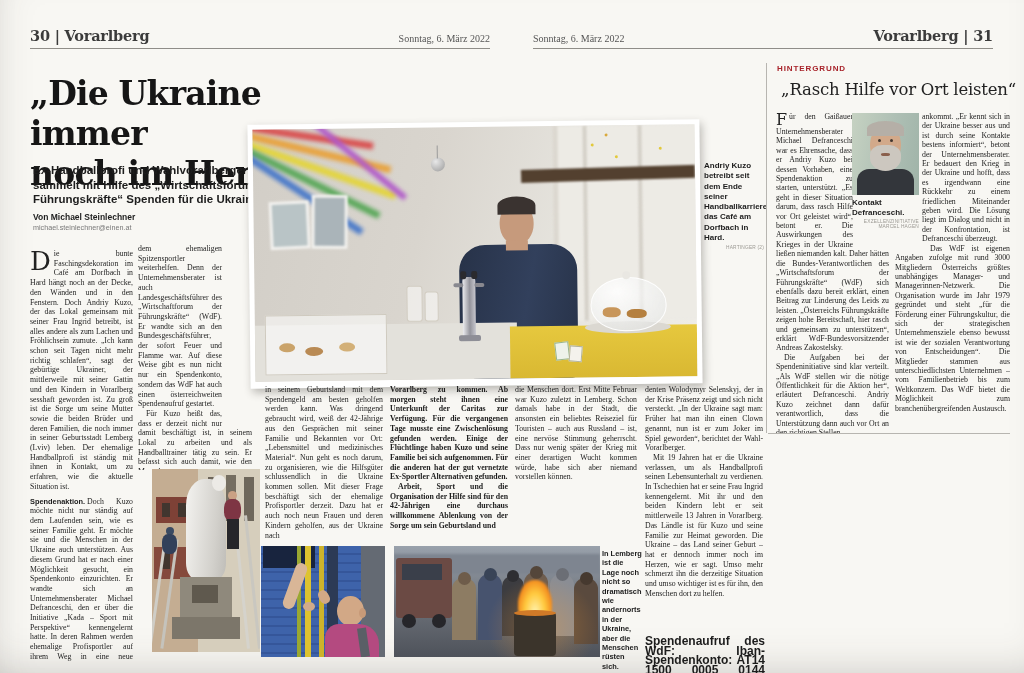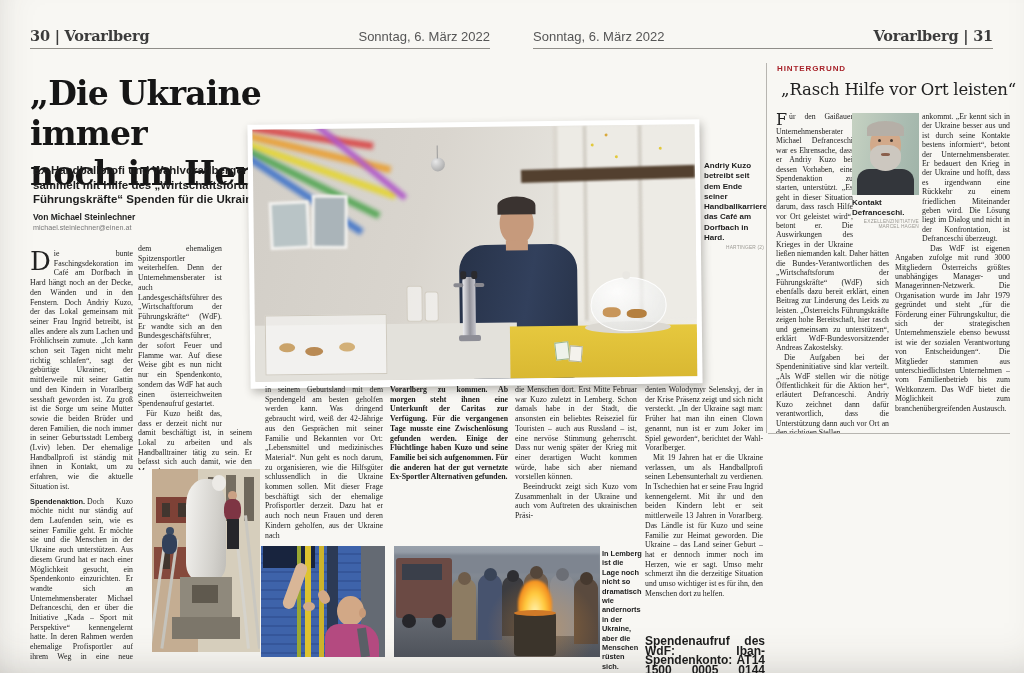--- a/index.html
+++ b/index.html
@@ -3,21 +3,21 @@
 <meta charset="utf-8">
 <style>
   html,body{margin:0;padding:0;background:#fff;}
   #canvas{position:relative;width:1024px;height:673px;background:#f8f7f3;overflow:hidden;
           font-family:"Liberation Serif","DejaVu Serif",serif;color:#1c1c1c;
           box-shadow:inset 0 -30px 50px -40px rgba(60,55,50,.35), inset 30px 0 50px -45px rgba(60,55,50,.2);}
   .abs{position:absolute;}
   
   .pg-header{display:flex;justify-content:space-between;align-items:flex-end;border-bottom:1.5px solid #8f8d88;padding-bottom:4px;}
   .pg-label{font-family:"DejaVu Serif",serif;font-weight:700;font-size:14.5px;color:#3b3b3b;letter-spacing:-.2px;}
-  .pg-date{font-family:Liberation Sans, sans-serif;font-size:13px;color:#555;}
+  .pg-date{font-family:Liberation Serif, serif;font-size:10px;color:#555;}
   
   .headline{font-family:"DejaVu Serif",serif;font-weight:700;font-size:33px;line-height:40px;letter-spacing:-.8px;color:#161616;}
   .subhead{font-family:"Liberation Sans","DejaVu Sans",sans-serif;font-weight:700;font-size:11.5px;line-height:14.5px;color:#1d1d1d;}
   .byline{font-family:"Liberation Sans",sans-serif;font-weight:700;font-size:8.5px;color:#1d1d1d;}
   .byline-mail{font-family:"Liberation Sans",sans-serif;font-size:7.2px;color:#777;margin-top:1px;}
   
   .bodycol{font-size:7.8px;line-height:9.7px;text-align:justify;overflow:hidden;hyphens:auto;-webkit-hyphens:auto;}
   .bodycol p{margin:0;}
   .p-indent{text-indent:8px;}
   .p-gap{margin-top:5px !important;}
@@ -150,24 +150,24 @@
   <div class="abs" style="left:704px;top:161px;width:60px;">
     <div class="caption">Andriy Kuzo betreibt seit dem Ende seiner Handballkarriere das Café am Dorfbach in Hard.</div>
     <div class="credit" style="margin-top:2px;">Hartinger (2)</div>
   </div>
 
   <div class="abs bodycol" style="left:265px;top:385px;width:118px;height:158px;">
     <p>in seinem Geburtsland mit dem Spendengeld am besten geholfen werden kann. Was dringend gebraucht wird, weiß der 42-Jährige aus den Gesprächen mit seiner Familie und Bekannten vor Ort: „Lebensmittel und medizinisches Material“. Nun geht es noch darum, zu organisieren, wie die Hilfsgüter schlussendlich in die Ukraine kommen sollen. Mit dieser Frage beschäftigt sich der ehemalige Profisportler derzeit. Dazu hat er auch noch neun Frauen und deren Kindern geholfen, aus der Ukraine nach</p>
   </div>
   <div class="abs bodycol" style="left:390px;top:385px;width:118px;height:158px;font-weight:bold;">
     <p>Vorarlberg zu kommen. Ab morgen steht ihnen eine Unterkunft der Caritas zur Verfügung. Für die vergangenen Tage musste eine Zwischenlösung gefunden werden. Einige der Flüchtlinge haben Kuzo und seine Familie bei sich aufgenommen. Für die anderen hat der gut vernetzte Ex-Sportler Alternativen gefunden.</p>
+    <p class="p-indent">Arbeit, Sport und die Organisation der Hilfe sind für den 42-Jährigen eine durchaus willkommene Ablenkung von der Sorge um sein Geburtsland und</p>
   </div>
   <div class="abs bodycol" style="left:515px;top:385px;width:122px;height:158px;">
     <p>die Menschen dort. Erst Mitte Februar war Kuzo zuletzt in Lemberg. Schon damals habe in der Stadt, die ansonsten ein beliebtes Reiseziel für Touristen – auch aus Russland – ist, eine nervöse Stimmung geherrscht. Dass nur wenig später der Krieg mit einer derartigen Wucht kommen würde, habe sich aber niemand vorstellen können.</p>
-    <p class="p-indent">Beeindruckt zeigt sich Kuzo vom Zusammenhalt in der Ukraine und auch vom Auftreten des ukrainischen Präsi-</p>
   </div>
   <div class="abs bodycol" style="left:645px;top:385px;width:118px;height:247px;">
     <p>denten Wolodymyr Selenskyj, der in der Krise Präsenz zeigt und sich nicht versteckt. „In der Ukraine sagt man: Früher hat man ihn einen Clown genannt, nun ist er zum Joker im Spiel geworden“, berichtet der Wahl-Vorarlberger.</p>
     <p class="p-indent">Mit 19 Jahren hat er die Ukraine verlassen, um als Handballprofi seinen Lebensunterhalt zu verdienen. In Tschechien hat er seine Frau Ingrid kennengelernt. Mit ihr und den beiden Kindern lebt er seit mittlerweile 13 Jahren in Vorarlberg. Das Ländle ist für Kuzo und seine Familie zur Heimat geworden. Die Ukraine – das Land seiner Geburt – hat er dennoch immer noch im Herzen, wie er sagt. Umso mehr schmerzt ihn die derzeitige Situation und umso wichtiger ist es für ihn, den Menschen dort zu helfen.</p>
   </div>
   <div class="abs donation" style="left:645px;top:637px;width:120px;">Spendenaufruf des WdF: Iban-Spendenkonto: AT14 1500 0005 0144 5142; Kennwort: Ukraine</div>
 
   <div class="abs photo" style="left:152px;top:469px;width:108px;height:183px;">
     <div class="abs" style="left:0;top:0;width:46px;height:183px;background:#c4ad92;"></div>
     <div class="abs" style="left:4px;top:28px;width:38px;height:26px;background:#7e4136;"></div>

